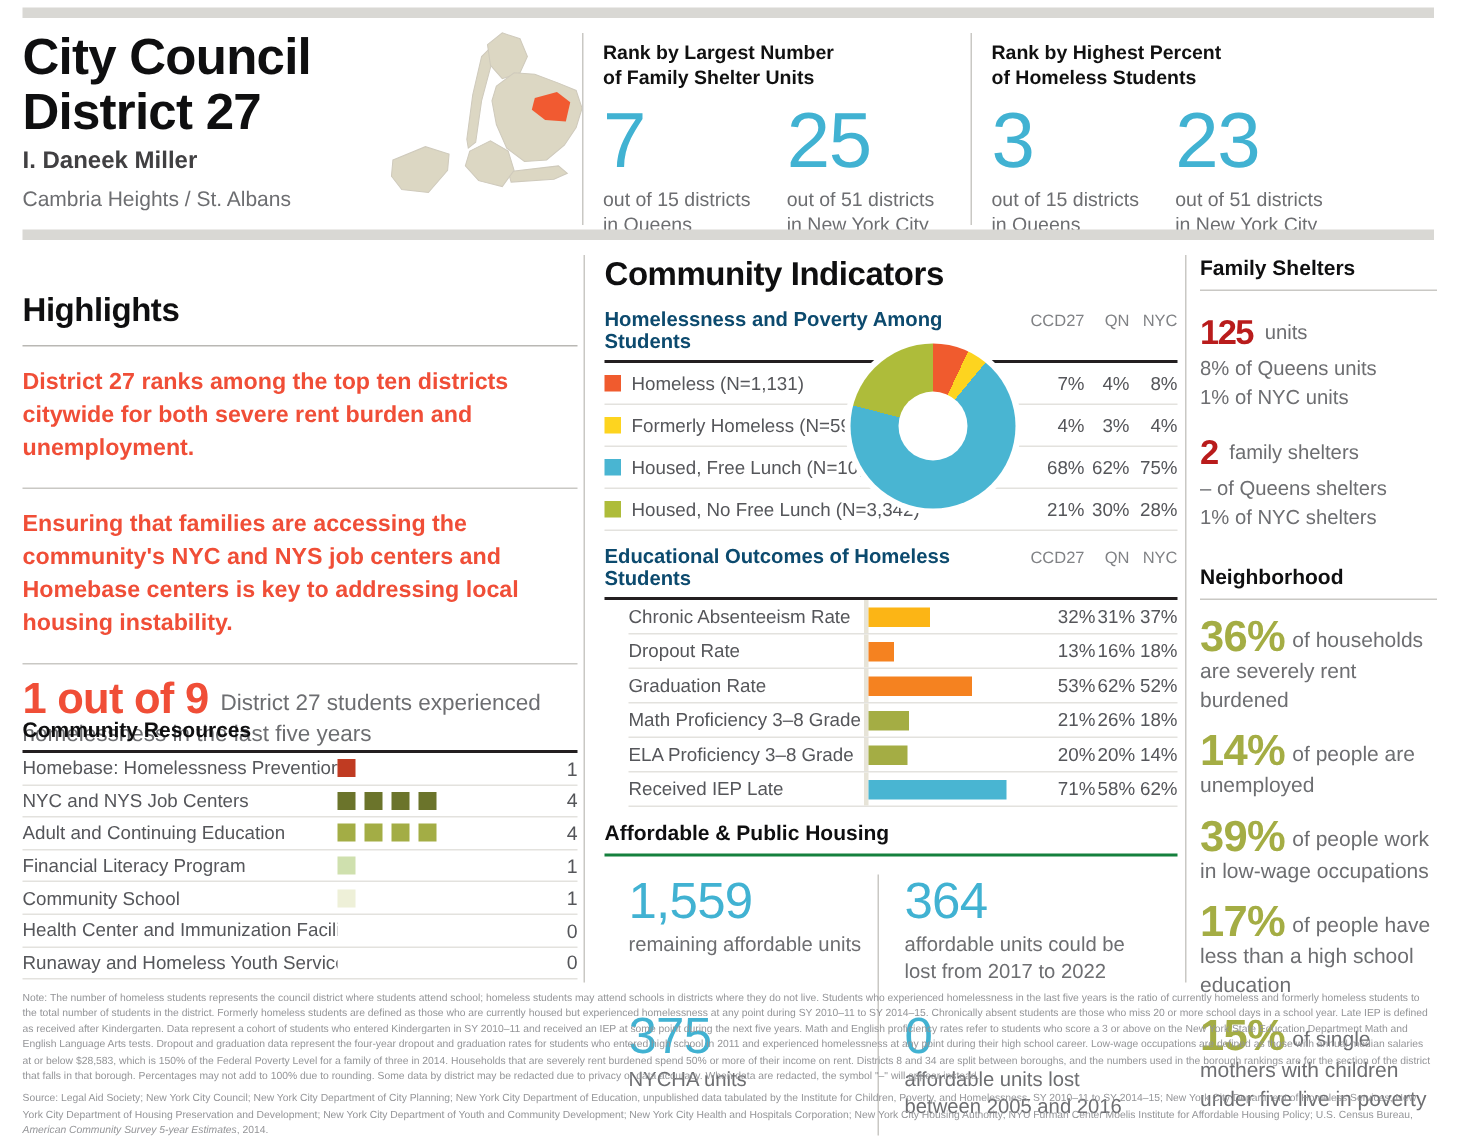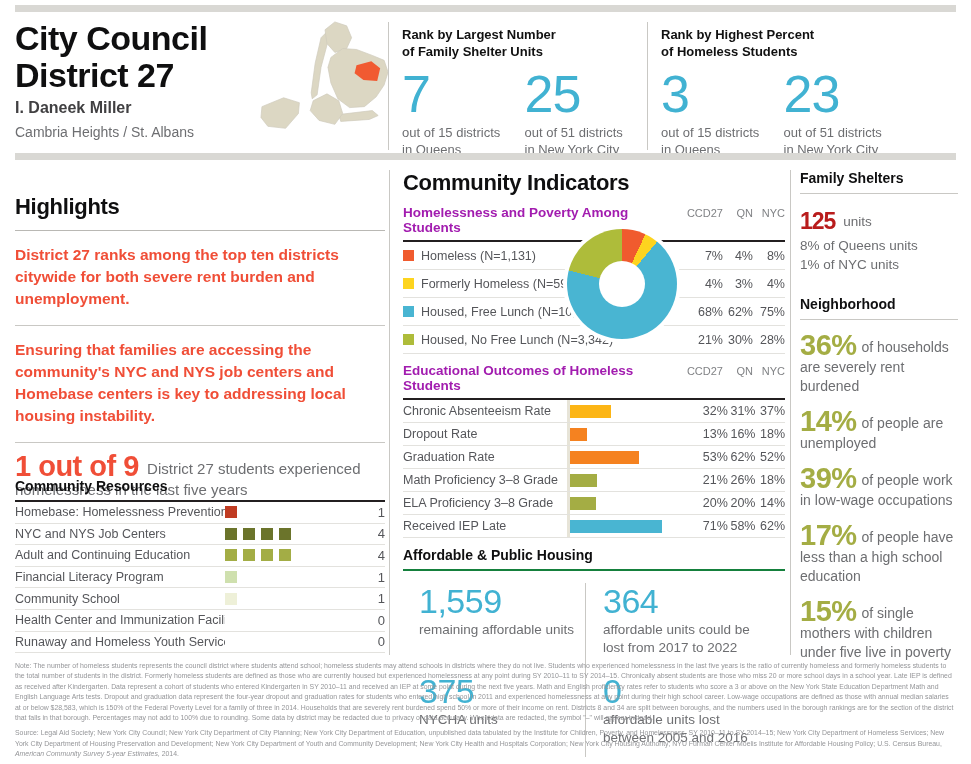--- a/index.html
+++ b/index.html
@@ -47,40 +47,40 @@
   .res-row { display:flex; align-items:center; height:21.6px; border-bottom:1px solid #e3e2de;
              font-size:12.5px; color:#55565a; }
   .res-label { width:210px; white-space:nowrap; overflow:hidden; }
   .squares { flex:1; display:flex; gap:6px; }
   .sq { width:12px; height:12px; display:inline-block; }
   .res-count { width:20px; text-align:right; font-size:13px; color:#55565a; }
 
   
   .tblhead { display:flex; align-items:baseline; margin-top:9px; padding-bottom:5px;
              border-bottom:2px solid #231f20; }
-  .tblhead .t { flex:1; font-size:13.5px; font-weight:700; color:#a21caf; }
+  .tblhead .t { flex:1; font-size:13.5px; font-weight:700; color:#0c4a6e; }
   .collbl { font-size:11px; color:#808285; text-align:right; }
   .c1 { width:40px; } .c2 { width:30px; } .c3 { width:32px; }
 
   .poverty-rows { position:relative; }
   .p-row { display:flex; align-items:center; height:28px; border-bottom:1px solid #e3e2de;
            font-size:12.5px; color:#55565a; }
   .swatch { width:11px; height:11px; margin-right:7px; flex:none; }
   .p-label { flex:1; }
   .val { text-align:right; font-size:12.5px; color:#55565a; }
 
   .donut-wrap { position:absolute; left:160px; top:-17px; width:118px; height:118px;
                 border-radius:50%; background:#fff; display:flex; align-items:center;
                 justify-content:center; pointer-events:none; }
   .donut { width:110px; height:110px; border-radius:50%; position:relative; }
   .donut .hole { position:absolute; left:50%; top:50%; width:46px; height:46px;
                  margin:-23px 0 0 -23px; border-radius:50%; background:#fff; }
 
   .o-row { display:flex; align-items:center; height:23px; border-bottom:1px solid #e3e2de;
-           font-size:12.5px; color:#55565a; }
+           font-size:12.5px; color:#55565a;margin-left:16px; }
   .o-label { width:178px; }
   .bartrack { width:134px; align-self:stretch; display:flex; align-items:center;
               border-left:3px solid #e7e4d8; }
   .bar { height:13px; }
 
   .housing { margin-top:9px; }
   .housing h3.sub { padding-bottom:6px; border-bottom:2px solid #15803d; }
   .hgrid { position:relative; display:flex; flex-wrap:wrap; padding-top:10px; }
   .hstat { width:182px; padding:2px 14px 14px 0; }
   .hstat:nth-child(even) { width:200px; padding-left:16px; }
@@ -387,20 +387,28 @@
 
     <div class="shelterstat">
       <div>
         <span class="big">125</span>
         <span>units</span>
       </div>
       <div>8% of Queens units</div>
       <div>1% of NYC units</div>
     </div>
 
+    <div class="shelterstat">
+      <div>
+        <span class="big">2</span>
+        <span>family shelters</span>
+      </div>
+      <div>– of Queens shelters</div>
+      <div>1% of NYC shelters</div>
+    </div>
 
     <h3 class="sub nbhood-title">Neighborhood</h3>
 
     <p class="nstat">
       <span class="pct">36%</span><span>of households are severely rent burdened</span>
     </p>
     <p class="nstat">
       <span class="pct">14%</span><span>of people are unemployed</span>
     </p>
     <p class="nstat">

